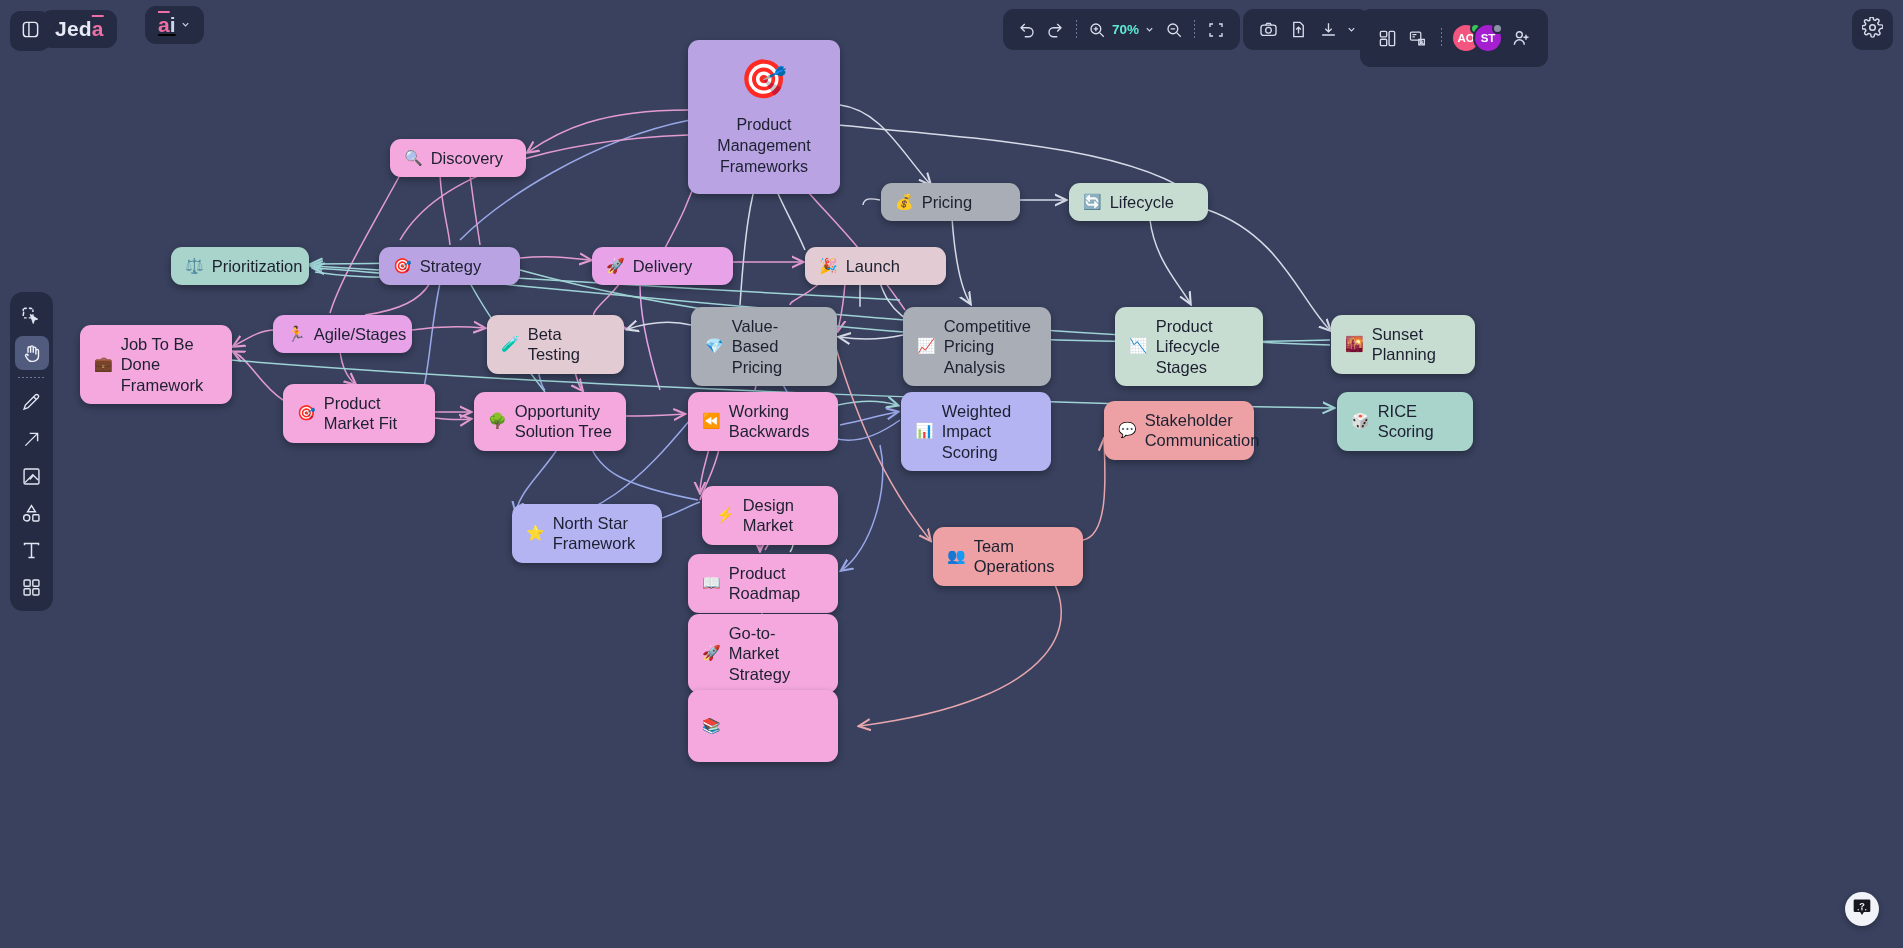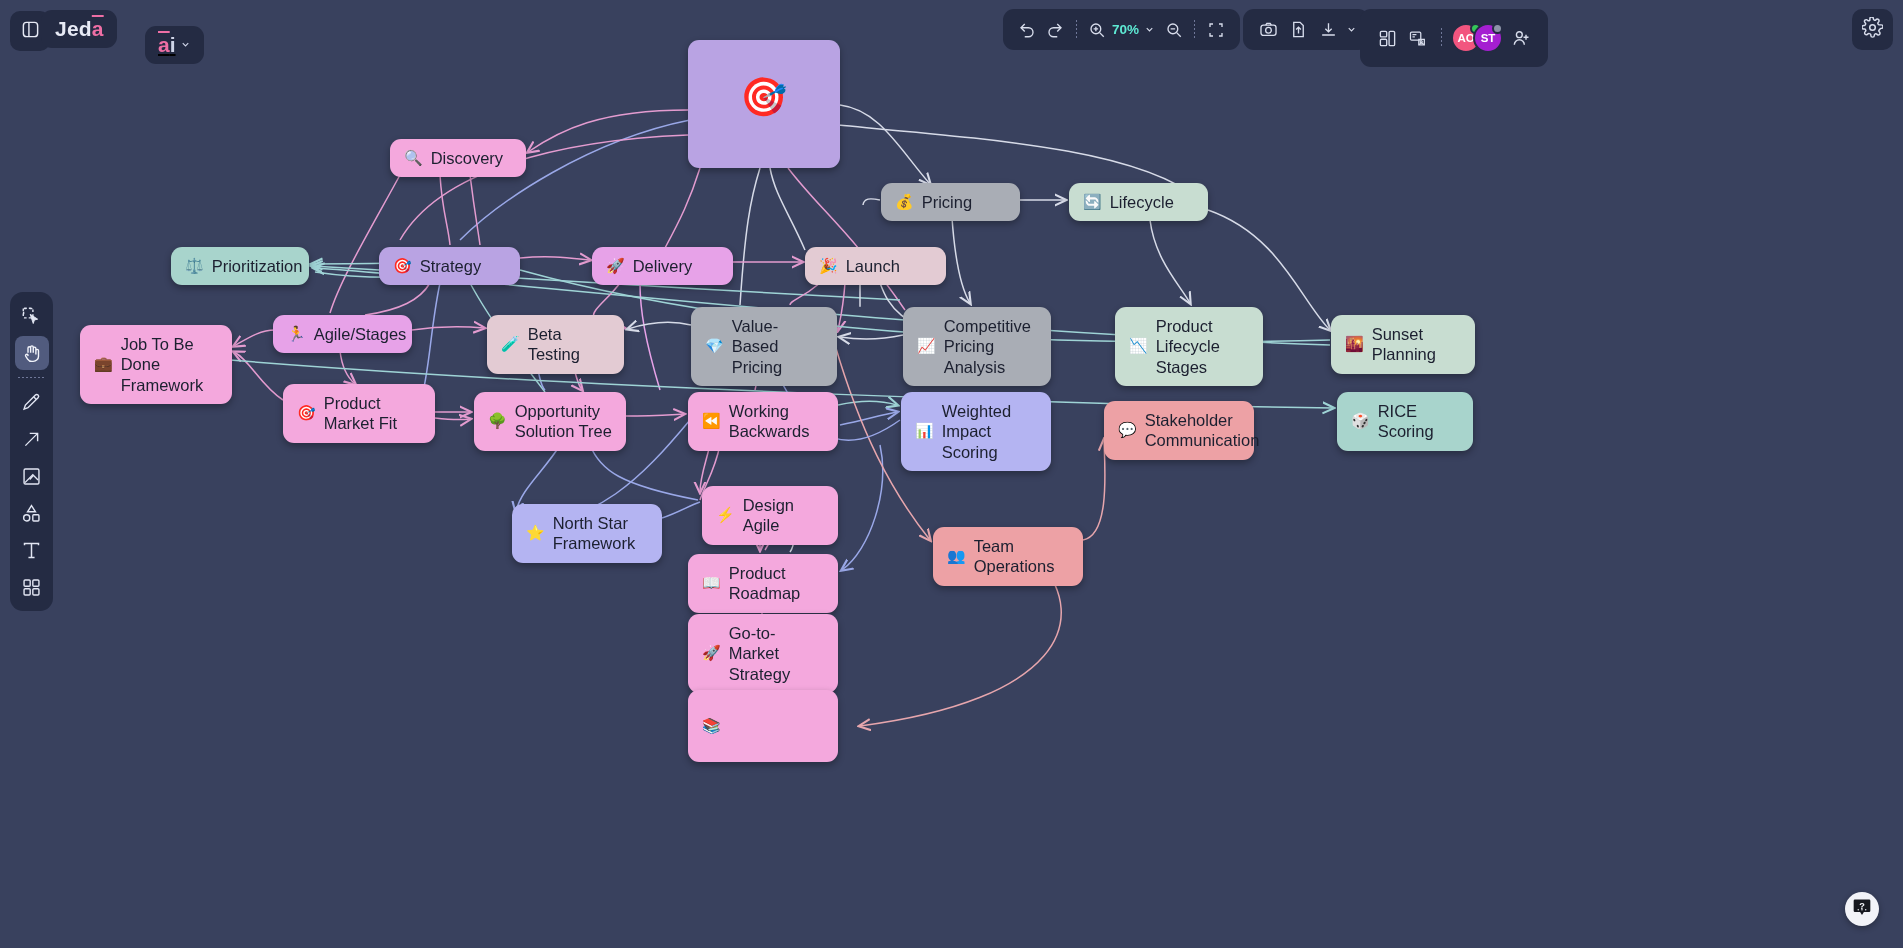--- a/index.html
+++ b/index.html
@@ -196,20 +196,21 @@
 
         <path d="M230,360 C600,390 1100,405 1333,408" stroke="#9fd4d6" marker-end="url(#ah-teal)"></path>
 
         <path d="M520,270 C700,320 950,350 1330,340" stroke="#9fd4d6"></path>
         <path d="M690,420 C640,480 600,520 516,530" stroke="#9aa8e8"></path>
         <path d="M770,360 C800,420 830,470 900,420" stroke="#9aa8e8"></path>
       </g>
     </svg>
   <div class="node center" style="left: 688px; top: 40px; width: 152px; min-height: 128px; background: rgb(185, 163, 227);">
         <span class="emoji">🎯</span>
+        <span class="lbl">Product Management Frameworks</span>
       </div>
       <div class="node" style="left: 390px; top: 139px; width: 136px; min-height: 36px; background: rgb(244, 168, 221);">
         <span class="emoji">🔍</span>
         <span class="lbl">Discovery</span>
       </div>
       <div class="node" style="left: 881px; top: 183px; width: 139px; min-height: 35px; background: rgb(169, 173, 181);">
         <span class="emoji">💰</span>
         <span class="lbl">Pricing</span>
       </div>
       <div class="node" style="left: 1069px; top: 183px; width: 139px; min-height: 37px; background: rgb(200, 221, 209);">
@@ -279,21 +280,21 @@
       <div class="node" style="left: 1104px; top: 401px; width: 150px; min-height: 53px; background: rgb(237, 161, 165);">
         <span class="emoji">💬</span>
         <span class="lbl">Stakeholder Communication</span>
       </div>
       <div class="node" style="left: 1337px; top: 392px; width: 136px; min-height: 35px; background: rgb(168, 212, 204);">
         <span class="emoji">🎲</span>
         <span class="lbl">RICE Scoring</span>
       </div>
       <div class="node" style="left: 702px; top: 486px; width: 136px; min-height: 35px; background: rgb(244, 168, 221);">
         <span class="emoji">⚡</span>
-        <span class="lbl">Design Agile</span>
+        <span class="lbl">Design Market</span>
       </div>
       <div class="node" style="left: 512px; top: 504px; width: 150px; min-height: 53px; background: rgb(180, 180, 242);">
         <span class="emoji">⭐</span>
         <span class="lbl">North Star Framework</span>
       </div>
       <div class="node" style="left: 933px; top: 527px; width: 150px; min-height: 35px; background: rgb(237, 161, 165);">
         <span class="emoji">👥</span>
         <span class="lbl">Team Operations</span>
       </div>
       <div class="node" style="left: 688px; top: 554px; width: 150px; min-height: 35px; background: rgb(244, 168, 221);">
@@ -317,21 +318,21 @@
           <rect x="3" y="3" width="18" height="18" rx="4"></rect>
             <path d="M10 3v18"></path>
         </svg>
       </span>
     </div>
 
     <div class="logo-pill" style="position:absolute;left:41px;top:10px;padding-left:14px;">
       <span class="logo-text"><span>Jed</span><span class="accent" style="text-decoration:overline">a</span></span>
     </div>
 
-    <div class="logo-pill" style="position:absolute;left:145px;top:26px;text-decoration:underline;">
+    <div class="logo-pill" style="position:absolute;left:145px;top:6px;text-decoration:underline;">
       <span class="ai-text"><span style="text-decoration:overline">a</span><span class="ai-i">i</span></span>
       <span style="margin-left:4px;">
         <svg width="11" height="11" viewBox="0 0 24 24" fill="none" stroke="#cfd5e8" stroke-width="2.4">
             <path d="M6 9l6 6 6-6"></path>
           </svg>
       </span>
     </div>
 
     <div class="pill" style="left:1003px;top:9px;height:41px;padding:0 10px;">
       <span class="tb-ico" style="width:28px;height:28px">

